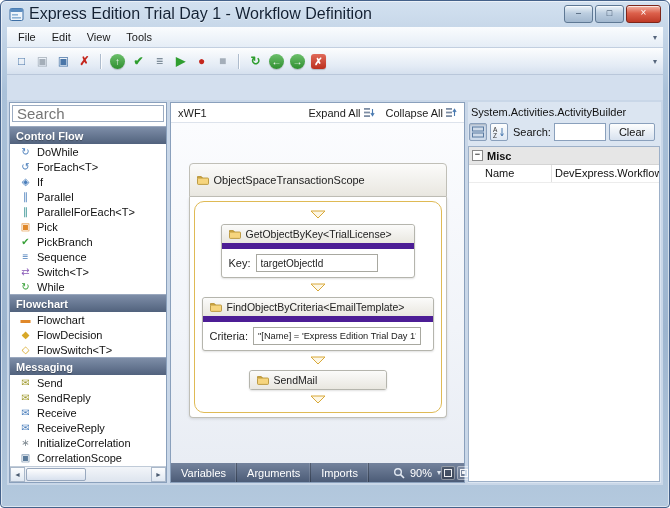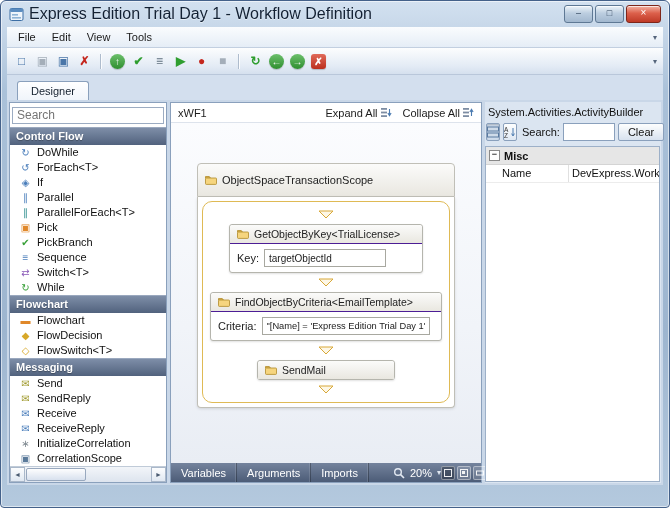--- a/index.html
+++ b/index.html
@@ -29,21 +29,21 @@
   .redbox{width:15px;height:15px;border-radius:3px;background:linear-gradient(#e06a5a,#bb2f1d);color:#fff;font-size:10px;line-height:15px;text-align:center;font-weight:bold;box-shadow:0 1px 1px rgba(0,0,0,.2);}
   
   .tabstrip{height:21px;margin-top:5px;padding-left:10px;display:flex;align-items:flex-end;border-bottom:1px solid #8aa0bc;}
   .tab{font-size:11px;color:#14202e;padding:3px 13px;border:1px solid #8aa0bc;border-bottom:none;border-radius:3px 3px 0 0;margin-right:2px;background:linear-gradient(#eff4fa,#d2deed);}
   .tab.active{background:linear-gradient(#ffffff,#eef3fa);position:relative;top:1px;padding-bottom:5px;}
   
   .content{position:absolute;top:73px;left:0;right:0;bottom:0;display:flex;gap:3px;padding:2px;background:#c9d7e8;box-sizing:border-box;}
   
   .toolbox{width:158px;flex:0 0 auto;background:#fff;border:1px solid #8aa0bc;display:flex;flex-direction:column;box-sizing:border-box;}
   .tb-search-row{padding:2px 2px 3px;}
-  .tb-search-row input{width:100%;box-sizing:border-box;height:17px;border:1px solid #9cacc2;font-size:12px;padding:1px 4px;font-family:inherit;color:#444;}
+  .tb-search-row input{width:100%;box-sizing:border-box;height:17px;border:1px solid #9cacc2;font-size:15px;padding:1px 4px;font-family:inherit;color:#444;}
   .tb-list{flex:1;overflow:hidden;}
   .tb-cat{height:17px;background:linear-gradient(#7e8ea8,#51627d);color:#fff;font-size:11px;font-weight:bold;display:flex;align-items:center;padding:0 6px;border-top:1px solid #9aa8be;text-shadow:0 1px 1px rgba(0,0,0,.3);}
   .tb-item{height:15px;display:flex;align-items:center;gap:5px;padding-left:9px;font-size:11px;color:#101010;}
   .tb-ic{width:13px;text-align:center;font-size:10px;flex:0 0 auto;}
   .ci-blue{color:#4a7ebb;}.ci-teal{color:#2e8e8e;}.ci-orange{color:#e0882a;}.ci-green{color:#38a038;}
   .ci-purple{color:#8a5ab8;}.ci-gold{color:#d8a828;}.ci-olive{color:#a09a2e;}.ci-gray{color:#7e8890;}.ci-slate{color:#5a7a9a;}
   .tb-hscroll{height:15px;border-top:1px solid #c0cbd8;background:linear-gradient(#f2f5f9,#dde4ee);display:flex;align-items:stretch;}
   .hs-btn{width:15px;display:flex;align-items:center;justify-content:center;font-size:7px;color:#4a5a70;border:1px solid #aab8ca;background:linear-gradient(#fcfdfe,#e0e8f2);box-sizing:border-box;}
   .hs-track{flex:1;position:relative;}
   .hs-thumb{position:absolute;left:1px;top:1px;bottom:1px;width:58px;border:1px solid #98a8be;border-radius:2px;background:linear-gradient(#fdfdfe,#d8e1ee);}
@@ -53,33 +53,33 @@
   .dz-actions{margin-left:auto;display:flex;align-items:center;gap:11px;}
   .dz-action{display:flex;align-items:center;gap:3px;}
   .dz-canvas{flex:1;background:linear-gradient(180deg,#fbfcfe 0%,#f1f4f9 60%,#e9edf4 100%);display:flex;flex-direction:column;align-items:center;padding-top:40px;overflow:hidden;}
   .scope{width:258px;}
   .scope-header{height:20px;display:flex;align-items:center;gap:5px;padding:16px 7px;font-size:11px;color:#222;
     background:linear-gradient(#fbfbfa,#e9e7e0);border:1px solid #c0bfb7;border-radius:4px 4px 0 0;box-sizing:border-box;}
   .scope-body{border:1px solid #c0bfb7;border-top:none;border-radius:0 0 4px 4px;background:#fff;padding:4px;box-shadow:0 1px 3px rgba(0,0,0,.12);}
   .sequence{border:1px solid #dfba55;border-radius:10px;padding:8px 4px;display:flex;flex-direction:column;align-items:center;gap:5px;}
   .activity{border:1px solid #b5b5ad;border-radius:3px;background:#fff;box-shadow:0 1px 2px rgba(0,0,0,.12);box-sizing:border-box;}
   .act-header{height:18px;display:flex;align-items:center;gap:5px;padding:0 7px;background:linear-gradient(#fbfbfa,#e9e7e0);font-size:10.5px;color:#222;border-radius:3px 3px 0 0;white-space:nowrap;overflow:hidden;}
-  .act-body{border-top:1px solid #4c1d95;padding:5px 7px;display:flex;align-items:center;gap:5px;font-size:11px;color:#222;}
+  .act-body{border-top:6px solid #4c1d95;padding:5px 7px;display:flex;align-items:center;gap:5px;font-size:11px;color:#222;}
   .act-body input{border:1px solid #a8a8a0;font-size:10px;padding:1px 4px;height:14px;font-family:inherit;color:#222;box-sizing:content-box;}
   .act-get{width:194px;}.act-find{width:232px;}.act-send{width:138px;}
   .act-get input{width:112px;}.act-find input{width:158px;font-size:9.3px;}
   .dz-footer{height:19px;flex:0 0 auto;background:linear-gradient(#74839d,#4c5c77);display:flex;align-items:center;font-size:11px;color:#fff;}
   .dzf-btn{padding:0 10px;height:100%;display:flex;align-items:center;border-right:1px solid rgba(0,0,0,.28);box-shadow:inset -1px 0 0 rgba(255,255,255,.12);}
   .dzf-zoom{display:flex;align-items:center;gap:5px;margin-left:24px;}
   .dzf-zoom .chev{font-size:8px;color:#dfe6f0;}
   .dzf-mini{margin-left:auto;display:flex;gap:2px;padding-right:4px;}
   .mini-btn{width:14px;height:14px;border:1px solid rgba(255,255,255,.4);background:rgba(255,255,255,.14);border-radius:2px;display:flex;align-items:center;justify-content:center;box-sizing:border-box;}
   .mini-btn.pressed{background:rgba(0,0,0,.28);}
   
-  .props{width:176px;flex:0 0 auto;background:#dbe5f1;display:flex;flex-direction:column;box-sizing:border-box;}
+  .props{width:193px;flex:0 0 auto;background:#dbe5f1;display:flex;flex-direction:column;box-sizing:border-box;}
   .pp-title{font-size:11px;color:#111;padding:4px 3px 4px;white-space:nowrap;overflow:hidden;}
   .pp-toolbar{display:flex;align-items:center;gap:3px;padding:1px 1px 5px;}
   .pp-iconbtn{width:18px;height:18px;border:1px solid #8aa0bc;background:linear-gradient(#fdfefe,#dfe8f3);display:flex;align-items:center;justify-content:center;box-sizing:border-box;border-radius:2px;}
   .pp-iconbtn.pressed{background:#cfdcec;box-shadow:inset 0 1px 2px rgba(0,0,0,.2);}
   .pp-search-label{font-size:11px;color:#111;margin-left:2px;}
   .pp-toolbar input{width:44px;height:16px;border:1px solid #8aa0bc;font-size:11px;padding:0 3px;font-family:inherit;}
   .pp-clear{height:18px;font-size:11px;color:#111;padding:0 9px;border:1px solid #8aa0bc;border-radius:2px;background:linear-gradient(#fdfefe,#d8e2ef);}
   .pp-grid{flex:1;background:#fff;border:1px solid #9db0c8;margin:0 1px 1px 0;overflow:hidden;}
   .pp-cat{height:17px;background:#e6e6e6;display:flex;align-items:center;gap:4px;padding:0 3px;font-size:11px;font-weight:bold;color:#111;border-bottom:1px solid #d4d4d4;}
   .pp-expander{width:9px;height:9px;border:1px solid #898989;background:#fff;font-size:9px;line-height:7px;text-align:center;color:#333;flex:0 0 auto;}
@@ -140,21 +140,20 @@
         <span class="tbi">
             <span class="circ">→</span>
           </span>
         <span class="tbi">
             <span class="redbox">✗</span>
           </span>
         <span class="bar-overflow">▾</span>
       </div>
 
       <div class="tabstrip">
-        <div class="tab active">Designer</div>
       </div>
 
       <div class="content">
 
         <div class="toolbox">
           <div class="tb-search-row">
             <input type="text" placeholder="Search" style="">
           </div>
           <div class="tb-list">
             <div class="tb-cat">Control Flow</div>
@@ -342,21 +341,21 @@
 
           <div class="dz-footer">
             <span class="dzf-btn">Variables</span>
             <span class="dzf-btn">Arguments</span>
             <span class="dzf-btn">Imports</span>
             <span class="dzf-zoom">
               <svg width="12" height="12">
                   <circle cx="5" cy="5" r="3.3" fill="none" stroke="#e4eaf3" stroke-width="1.4"></circle>
                   <line x1="7.6" y1="7.6" x2="11" y2="11" stroke="#e4eaf3" stroke-width="1.6"></line>
                 </svg>
-              <span>20%</span>
+              <span>90%</span>
               <span class="chev">▾</span>
             </span>
             <span class="dzf-mini">
               <span class="mini-btn pressed">
                   <svg width="8" height="8">
                     <rect x="0.5" y="0.5" width="7" height="7" fill="none" stroke="#ffffff" opacity="0.9"></rect>
                   </svg>
                 </span>
               <span class="mini-btn">
                   <svg width="8" height="8">

